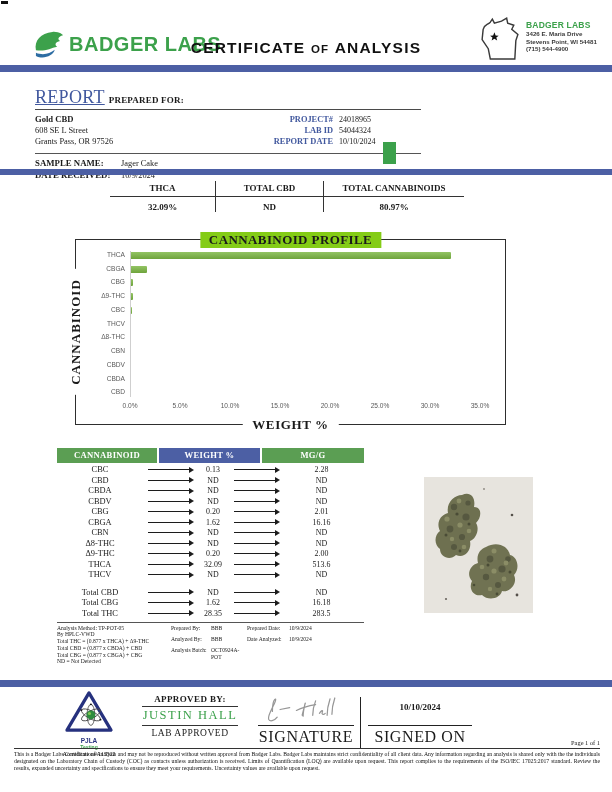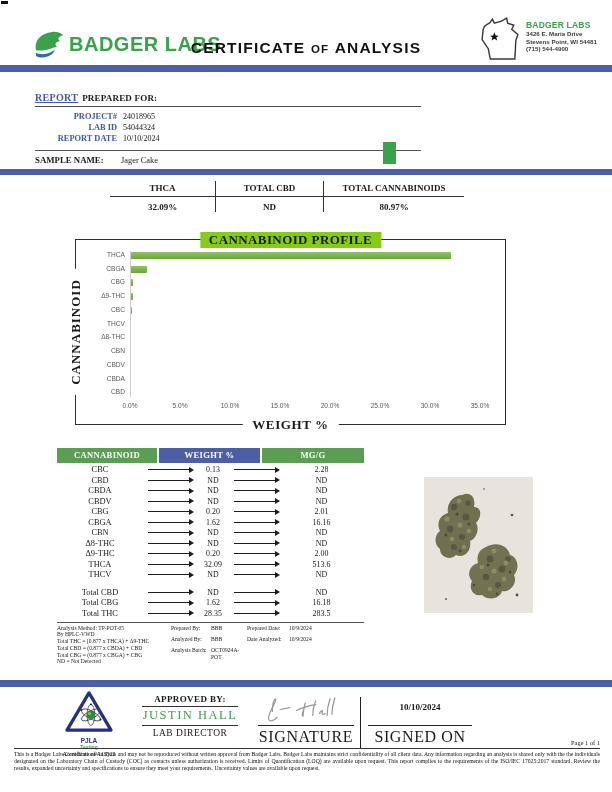--- a/index.html
+++ b/index.html
@@ -21,21 +21,21 @@
   .lab-text { padding-top:5px; font-family:"Liberation Sans", sans-serif; }
   .lab-name { color:#3ca14b; font-weight:700; font-size:8.5px; letter-spacing:.2px; }
   .lab-line { font-size:6.2px; font-weight:700; color:#3a3a3a; line-height:7.5px; }
 
   .blue-bar { position:absolute; left:0; right:0; height:6.5px; background:#4c5fa4; }
   .bar1 { top:65px; } .bar2 { top:168.5px; } .bar3 { top:680px; }
 
   
   .report-sec { position:absolute; left:35px; top:87px; width:386px; }
   .report-head { border-bottom:1.5px solid #4a4a4a; padding-bottom:1px; }
-  .report-word { color:#41589e; font-weight:700; font-size:10px; text-decoration:underline; letter-spacing:.3px; }
+  .report-word { color:#41589e; font-weight:400; font-size:18px; text-decoration:underline; letter-spacing:.3px; }
   .prepared-for { font-weight:700; font-size:9px; letter-spacing:.2px; }
   .report-body { display:flex; justify-content:space-between; padding-top:4px; }
   .client-name { font-weight:700; font-size:8.6px; line-height:11px; }
   .client-line { font-size:8.4px; line-height:11px; }
   .meta-rows { padding-right:26px; }
   .meta-row { display:flex; line-height:11px; }
   .meta-label { width:82px; text-align:right; color:#41589e; font-weight:700; font-size:8.4px; }
   .meta-value { width:62px; padding-left:6px; font-size:8px; }
   .sample-rule { border-top:1.2px solid #555; margin-top:6px; }
   .sample-rows { padding-top:4px; }
@@ -154,20 +154,25 @@
   </div>
 
   <div class="blue-bar bar1"></div>
 
   <div class="report-sec">
     <div class="report-head">
       <span class="report-word">REPORT</span>
       <span class="prepared-for">PREPARED FOR:</span>
     </div>
     <div class="report-body">
+      <div>
+        <div class="client-name">Gold CBD</div>
+        <div class="client-line">608 SE L Street</div>
+        <div class="client-line">Grants Pass, OR 97526</div>
+      </div>
       <div class="meta-rows">
         <div class="meta-row">
           <span class="meta-label">PROJECT#</span>
           <span class="meta-value">24018965</span>
         </div>
         <div class="meta-row">
           <span class="meta-label">LAB ID</span>
           <span class="meta-value">54044324</span>
         </div>
         <div class="meta-row">
@@ -530,21 +535,21 @@
       <circle cx="28" cy="15" r="1" fill="#111"></circle>
     </svg>
     <div class="pjla-name">PJLA</div>
     <div class="pjla-sub">Testing</div>
     <div class="pjla-accred">Accreditation# 115522</div>
   </div>
 
   <div class="approved">
     <div class="approved-label">APPROVED BY:</div>
     <div class="approved-name">JUSTIN HALL</div>
-    <div class="approved-title">LAB DIRECTOR</div>
+    <div class="approved-title">LAB APPROVED</div>
   </div>
 
   <div class="sig-block">
     <div class="sig-art">
       <svg width="96" height="31" viewBox="0 0 100 32">
         <g stroke="#979797" stroke-width="1.3" fill="none" stroke-linecap="round">
           <path d="M20,24 C17,28 12,29 11,26 C10,23 14,16 17,10 C18.5,7 19,4 17.5,5.5 C16,7 15,13 15,18"></path>
           <path d="M23,16 L33,14"></path>
           <path d="M46,22 C48,14 50,7 49,10 C48,14 47,19 47,23"></path>
           <path d="M40,17 C46,14 54,12 60,11"></path>

